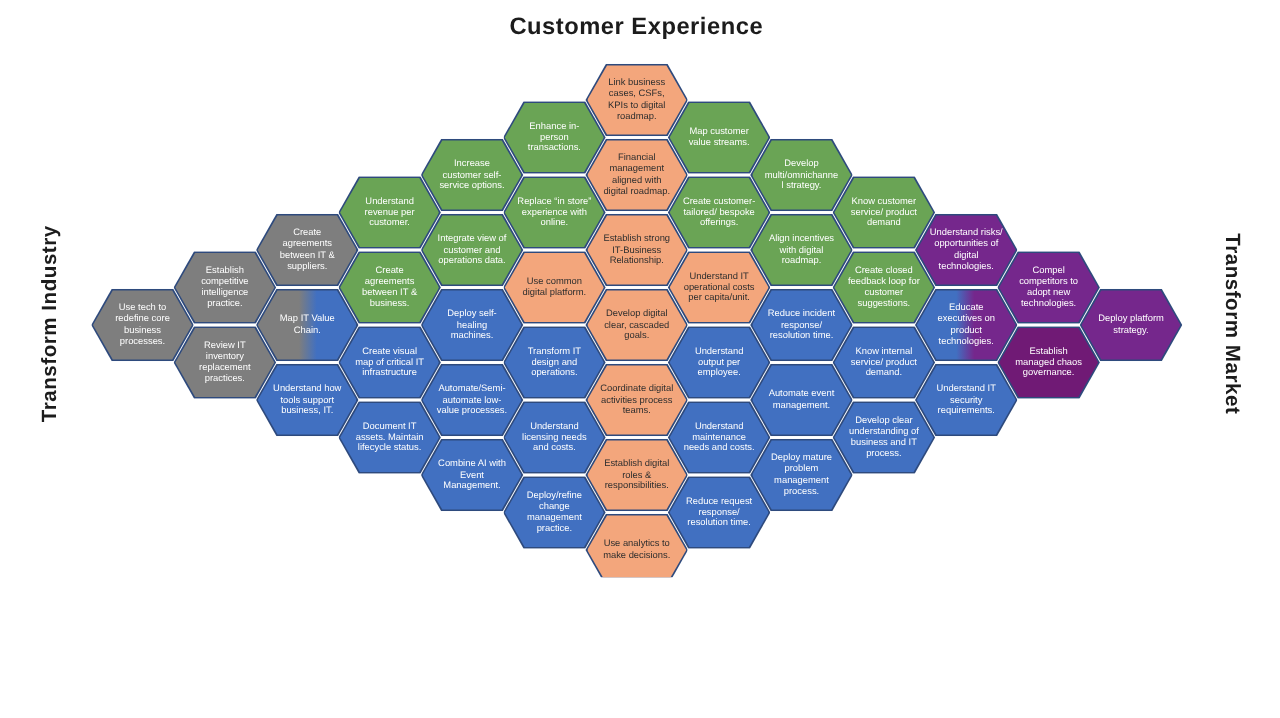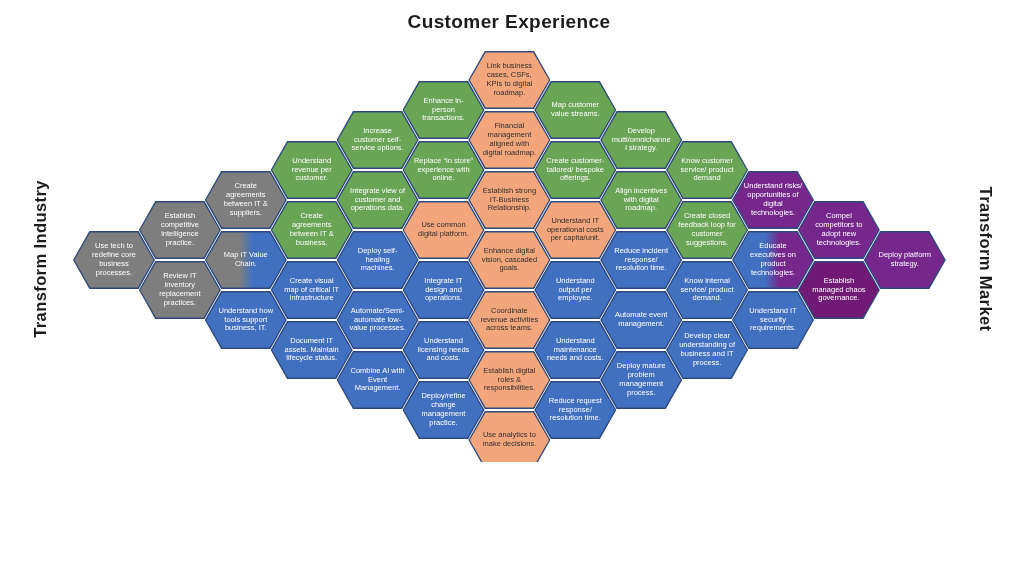--- a/index.html
+++ b/index.html
@@ -176,21 +176,21 @@
           <div class="hex-label">Replace “in store” experience with online.</div>
         </div>
       </div>
       <div class="hex" style="left: 402.5px; top: 201px;">
         <div class="hex-inner" style="background: rgb(243, 166, 124); color: rgb(46, 46, 46);">
           <div class="hex-label">Use common digital platform.</div>
         </div>
       </div>
       <div class="hex" style="left: 402.5px; top: 261px;">
         <div class="hex-inner" style="background: rgb(65, 112, 193); color: rgb(255, 255, 255);">
-          <div class="hex-label">Integrate IT design and operations.</div>
+          <div class="hex-label">Transform IT design and operations.</div>
         </div>
       </div>
       <div class="hex" style="left: 402.5px; top: 321px;">
         <div class="hex-inner" style="background: rgb(65, 112, 193); color: rgb(255, 255, 255);">
           <div class="hex-label">Understand licensing needs and costs.</div>
         </div>
       </div>
       <div class="hex" style="left: 402.5px; top: 381px;">
         <div class="hex-inner" style="background: rgb(65, 112, 193); color: rgb(255, 255, 255);">
           <div class="hex-label">Deploy/refine change management practice.</div>
@@ -206,26 +206,26 @@
           <div class="hex-label">Financial management aligned with digital roadmap.</div>
         </div>
       </div>
       <div class="hex" style="left: 468.4px; top: 171px;">
         <div class="hex-inner" style="background: rgb(243, 166, 124); color: rgb(46, 46, 46);">
           <div class="hex-label">Establish strong IT-Business Relationship.</div>
         </div>
       </div>
       <div class="hex" style="left: 468.4px; top: 231px;">
         <div class="hex-inner" style="background: rgb(243, 166, 124); color: rgb(46, 46, 46);">
-          <div class="hex-label">Enhance digital vision, cascaded goals.</div>
+          <div class="hex-label">Develop digital clear, cascaded goals.</div>
         </div>
       </div>
       <div class="hex" style="left: 468.4px; top: 291px;">
         <div class="hex-inner" style="background: rgb(243, 166, 124); color: rgb(46, 46, 46);">
-          <div class="hex-label">Coordinate revenue activities across teams.</div>
+          <div class="hex-label">Coordinate digital activities process teams.</div>
         </div>
       </div>
       <div class="hex" style="left: 468.4px; top: 351px;">
         <div class="hex-inner" style="background: rgb(243, 166, 124); color: rgb(46, 46, 46);">
           <div class="hex-label">Establish digital roles &amp; responsibilities.</div>
         </div>
       </div>
       <div class="hex" style="left: 468.4px; top: 411px;">
         <div class="hex-inner" style="background: rgb(243, 166, 124); color: rgb(46, 46, 46);">
           <div class="hex-label">Use analytics to make decisions.</div>

